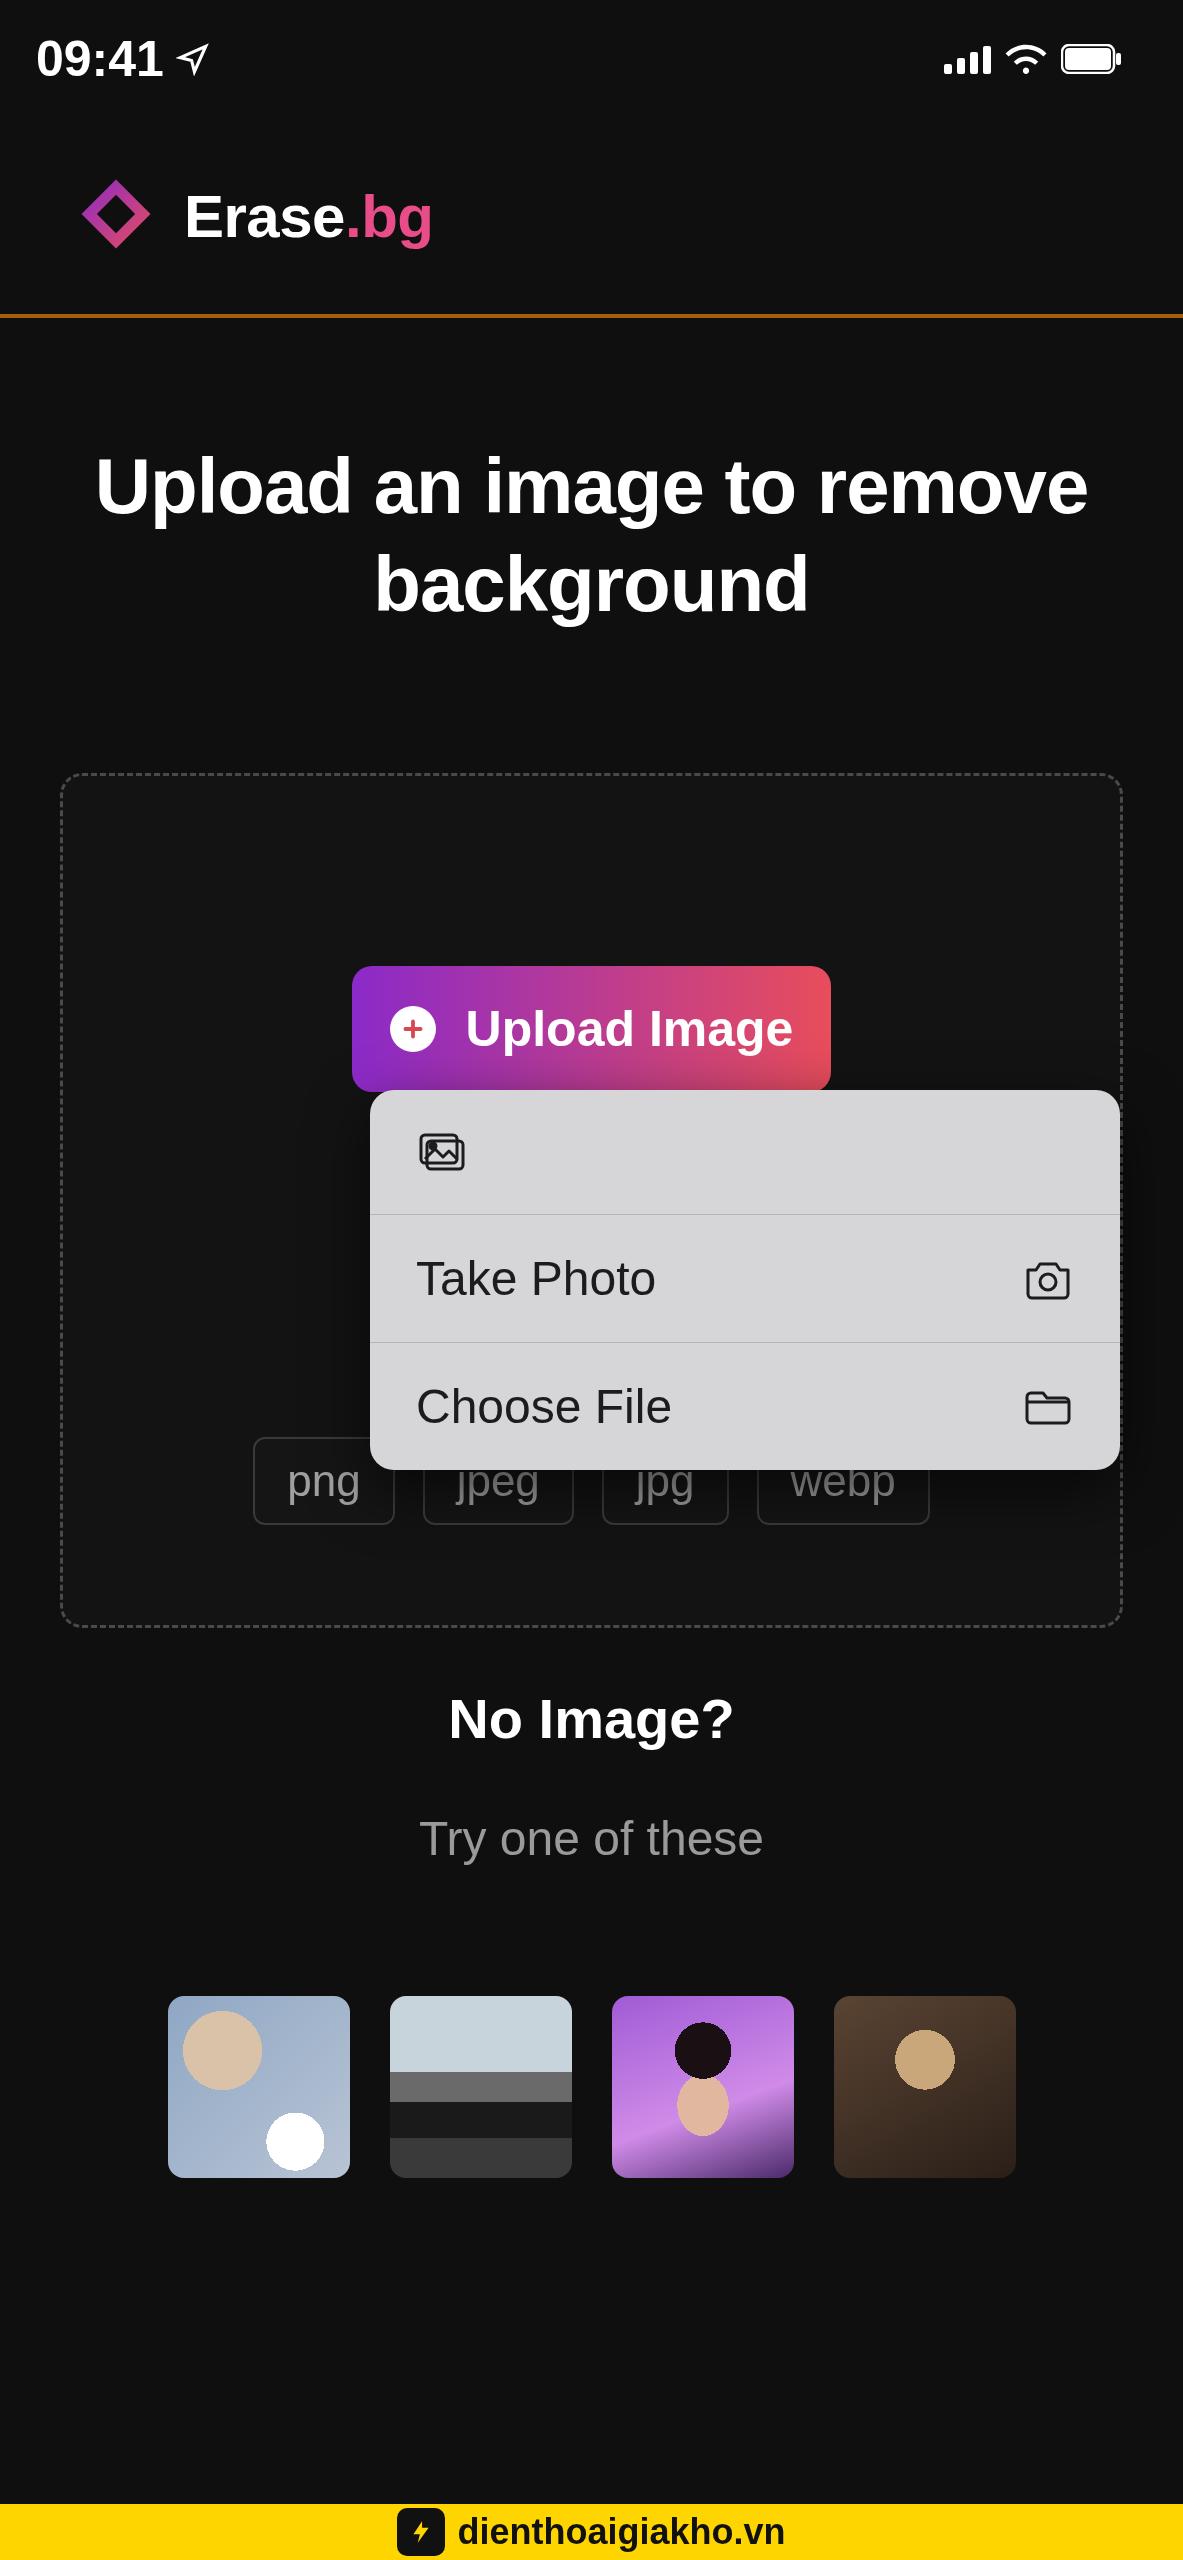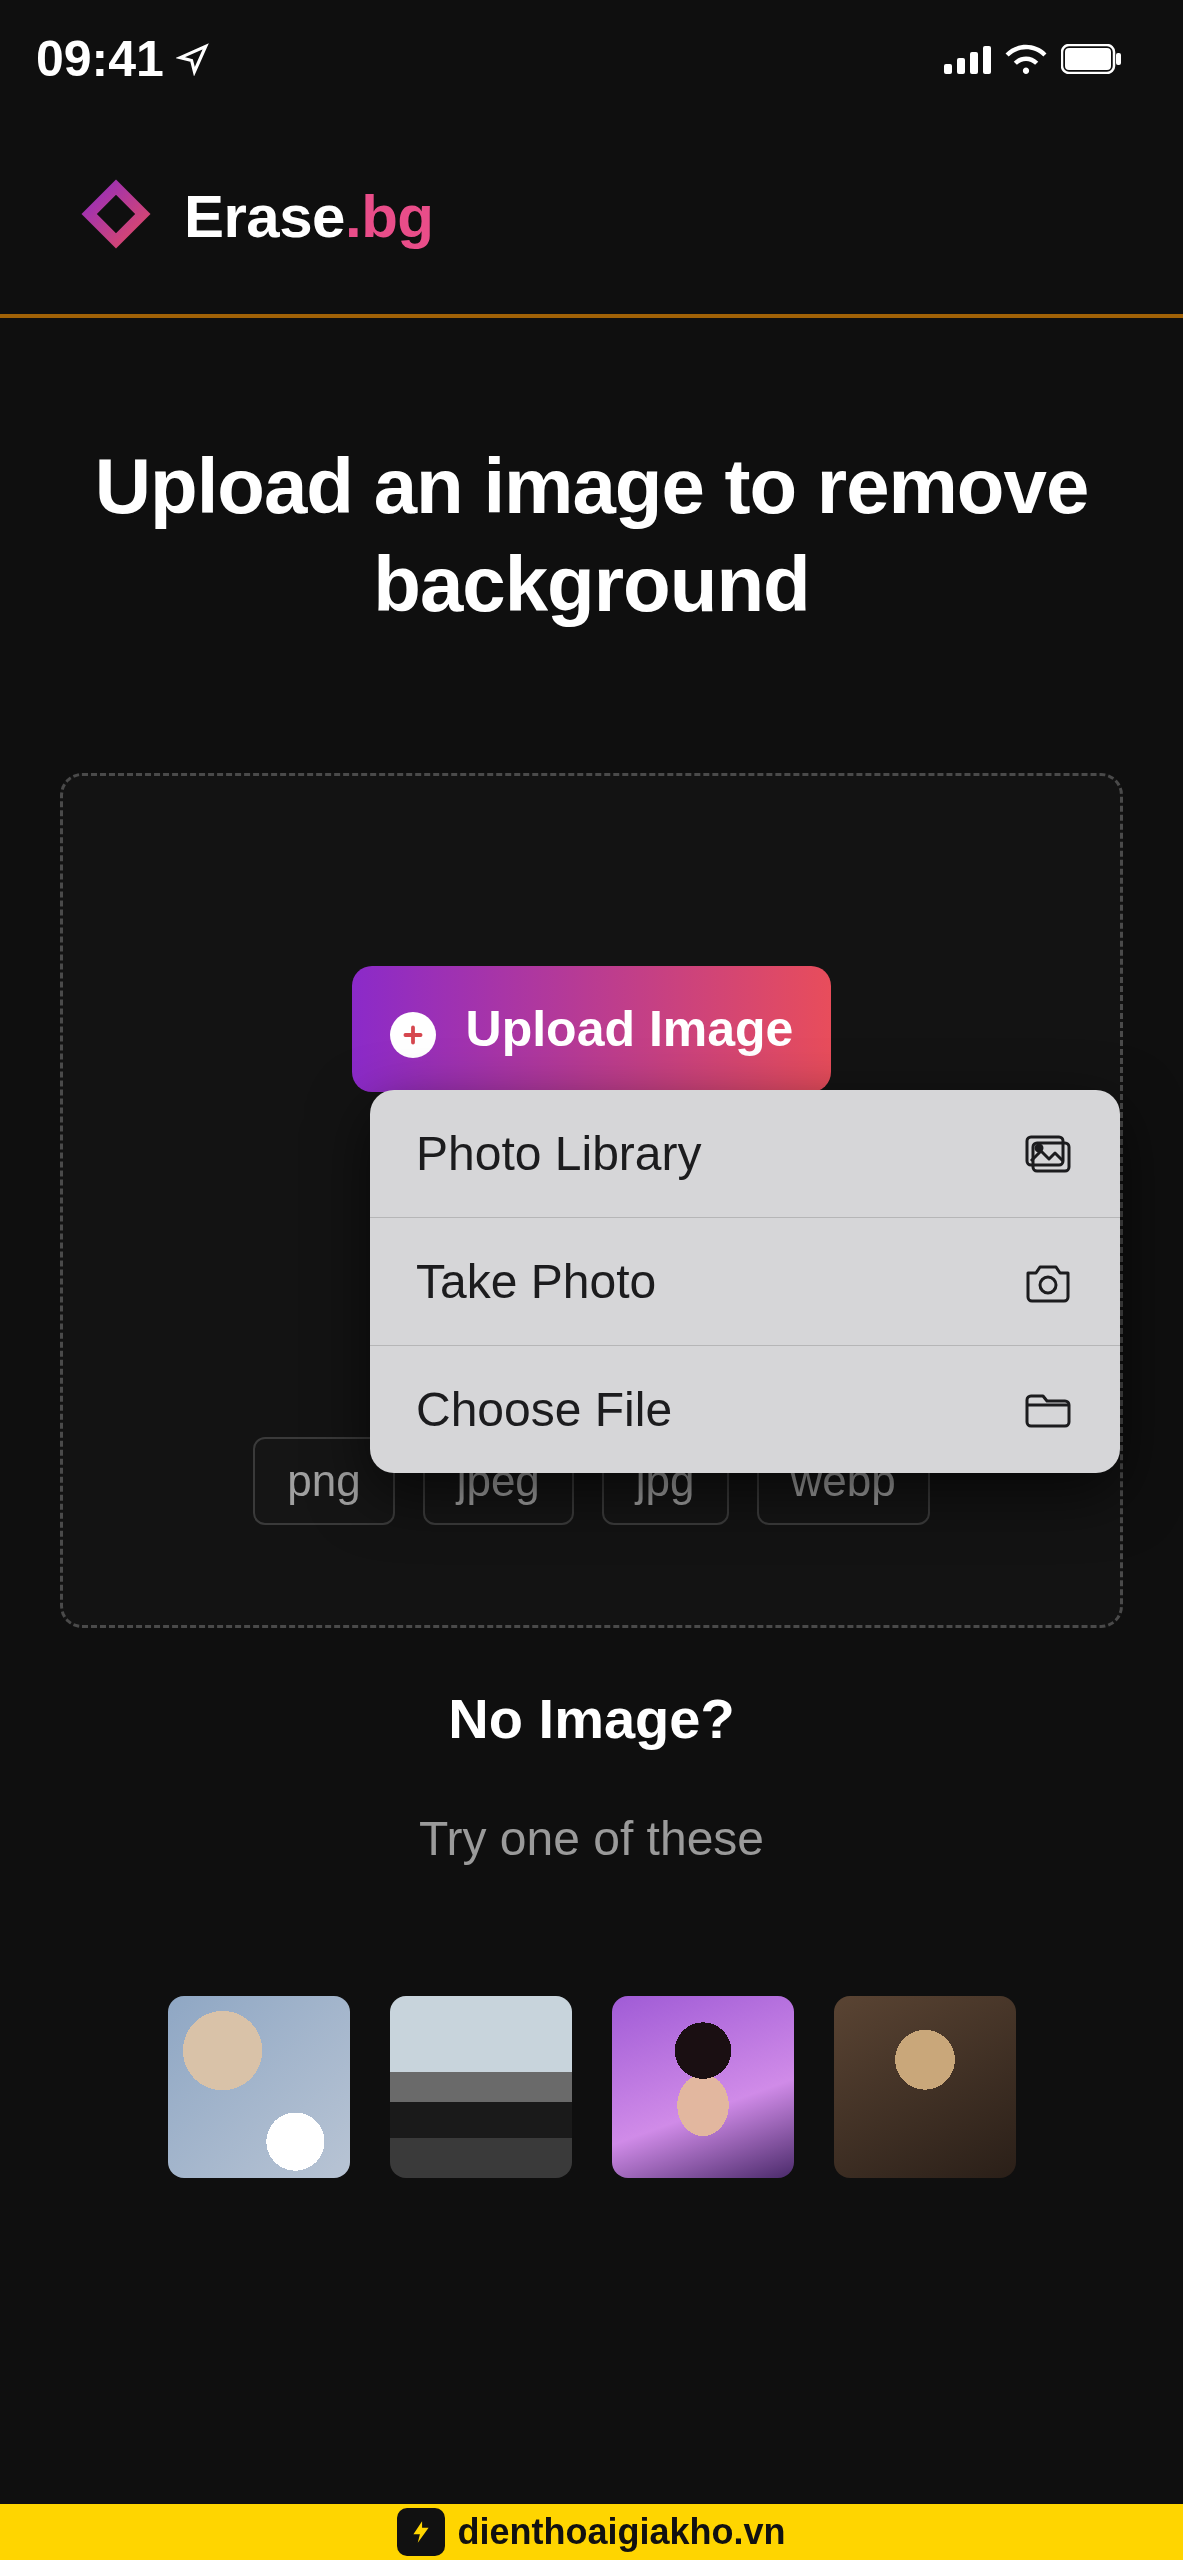--- a/index.html
+++ b/index.html
@@ -14,21 +14,21 @@
   .app-header { display: flex; align-items: center; gap: 22px; padding: 60px 60px 50px 70px; border-bottom: 4px solid #a16207; }
   .app-title { font-size: 60px; font-weight: 600; letter-spacing: -0.5px; }
   .app-title .dot { color: #e94d89; }
 
   
   .main { padding: 120px 60px 0 60px; }
   .headline { font-size: 78px; font-weight: 700; text-align: center; line-height: 1.25; letter-spacing: -1px; }
 
   
   .dropzone { margin: 140px 0 0 0; border: 3px dashed #4a4a4a; border-radius: 22px; background: rgba(255,255,255,0.02); padding: 190px 40px 100px 40px; display: flex; flex-direction: column; align-items: center; position: relative; }
-  .upload-btn { background: linear-gradient(90deg, #8b2ac9 0%, #e84d5b 100%); border: none; border-radius: 20px; padding: 34px 38px; display: flex; align-items: flex-end; gap: 30px; font-size: 50px; font-weight: 600; color: #fff; cursor: pointer; }
+  .upload-btn { background: linear-gradient(90deg, #8b2ac9 0%, #e84d5b 100%); border: none; border-radius: 20px; padding: 34px 38px; display: flex; align-items: center; gap: 30px; font-size: 50px; font-weight: 600; color: #fff; cursor: pointer; }
   .upload-btn .plus-circle { width: 46px; height: 46px; border-radius: 50%; background: #fff; display: flex; align-items: center; justify-content: center; }
   .upload-btn .plus-circle svg { width: 26px; height: 26px; }
 
   .hint-row { margin-top: 180px; font-size: 48px; color: #8b8b8b; }
 
   .formats { margin-top: 110px; display: flex; gap: 28px; }
   .format-chip { border: 2px solid #3a3a3a; border-radius: 12px; padding: 17px 32px; font-size: 44px; color: #a0a0a0; background: rgba(255,255,255,0.01); }
 
   
   .context-menu { position: absolute; top: 1090px; left: 370px; width: 750px; background: #d6d6d8; border-radius: 24px; overflow: hidden; box-shadow: 0 20px 60px rgba(0,0,0,0.6); z-index: 50; }
@@ -141,21 +141,20 @@
       <div class="sample sample-1"></div>
       <div class="sample sample-2"></div>
       <div class="sample sample-3"></div>
       <div class="sample sample-4"></div>
     </div>
   </div>
 </div>
 
 <div class="context-menu">
   <div class="menu-item">
-    <span>Photo Library</span>
     <span class="menu-icon">
       <svg width="50" height="42" viewBox="0 0 50 42" fill="none" stroke="#1c1c1e" stroke-width="3" stroke-linejoin="round">
           <rect x="10" y="10" width="36" height="28" rx="4"></rect>
           <rect x="4" y="4" width="36" height="28" rx="4"></rect>
           <circle cx="16" cy="15" r="3" fill="#1c1c1e"></circle>
           <path d="M8 28 L18 18 L26 26 L32 20 L40 28"></path>
         </svg>
     </span>
   </div>
   <div class="menu-item">

